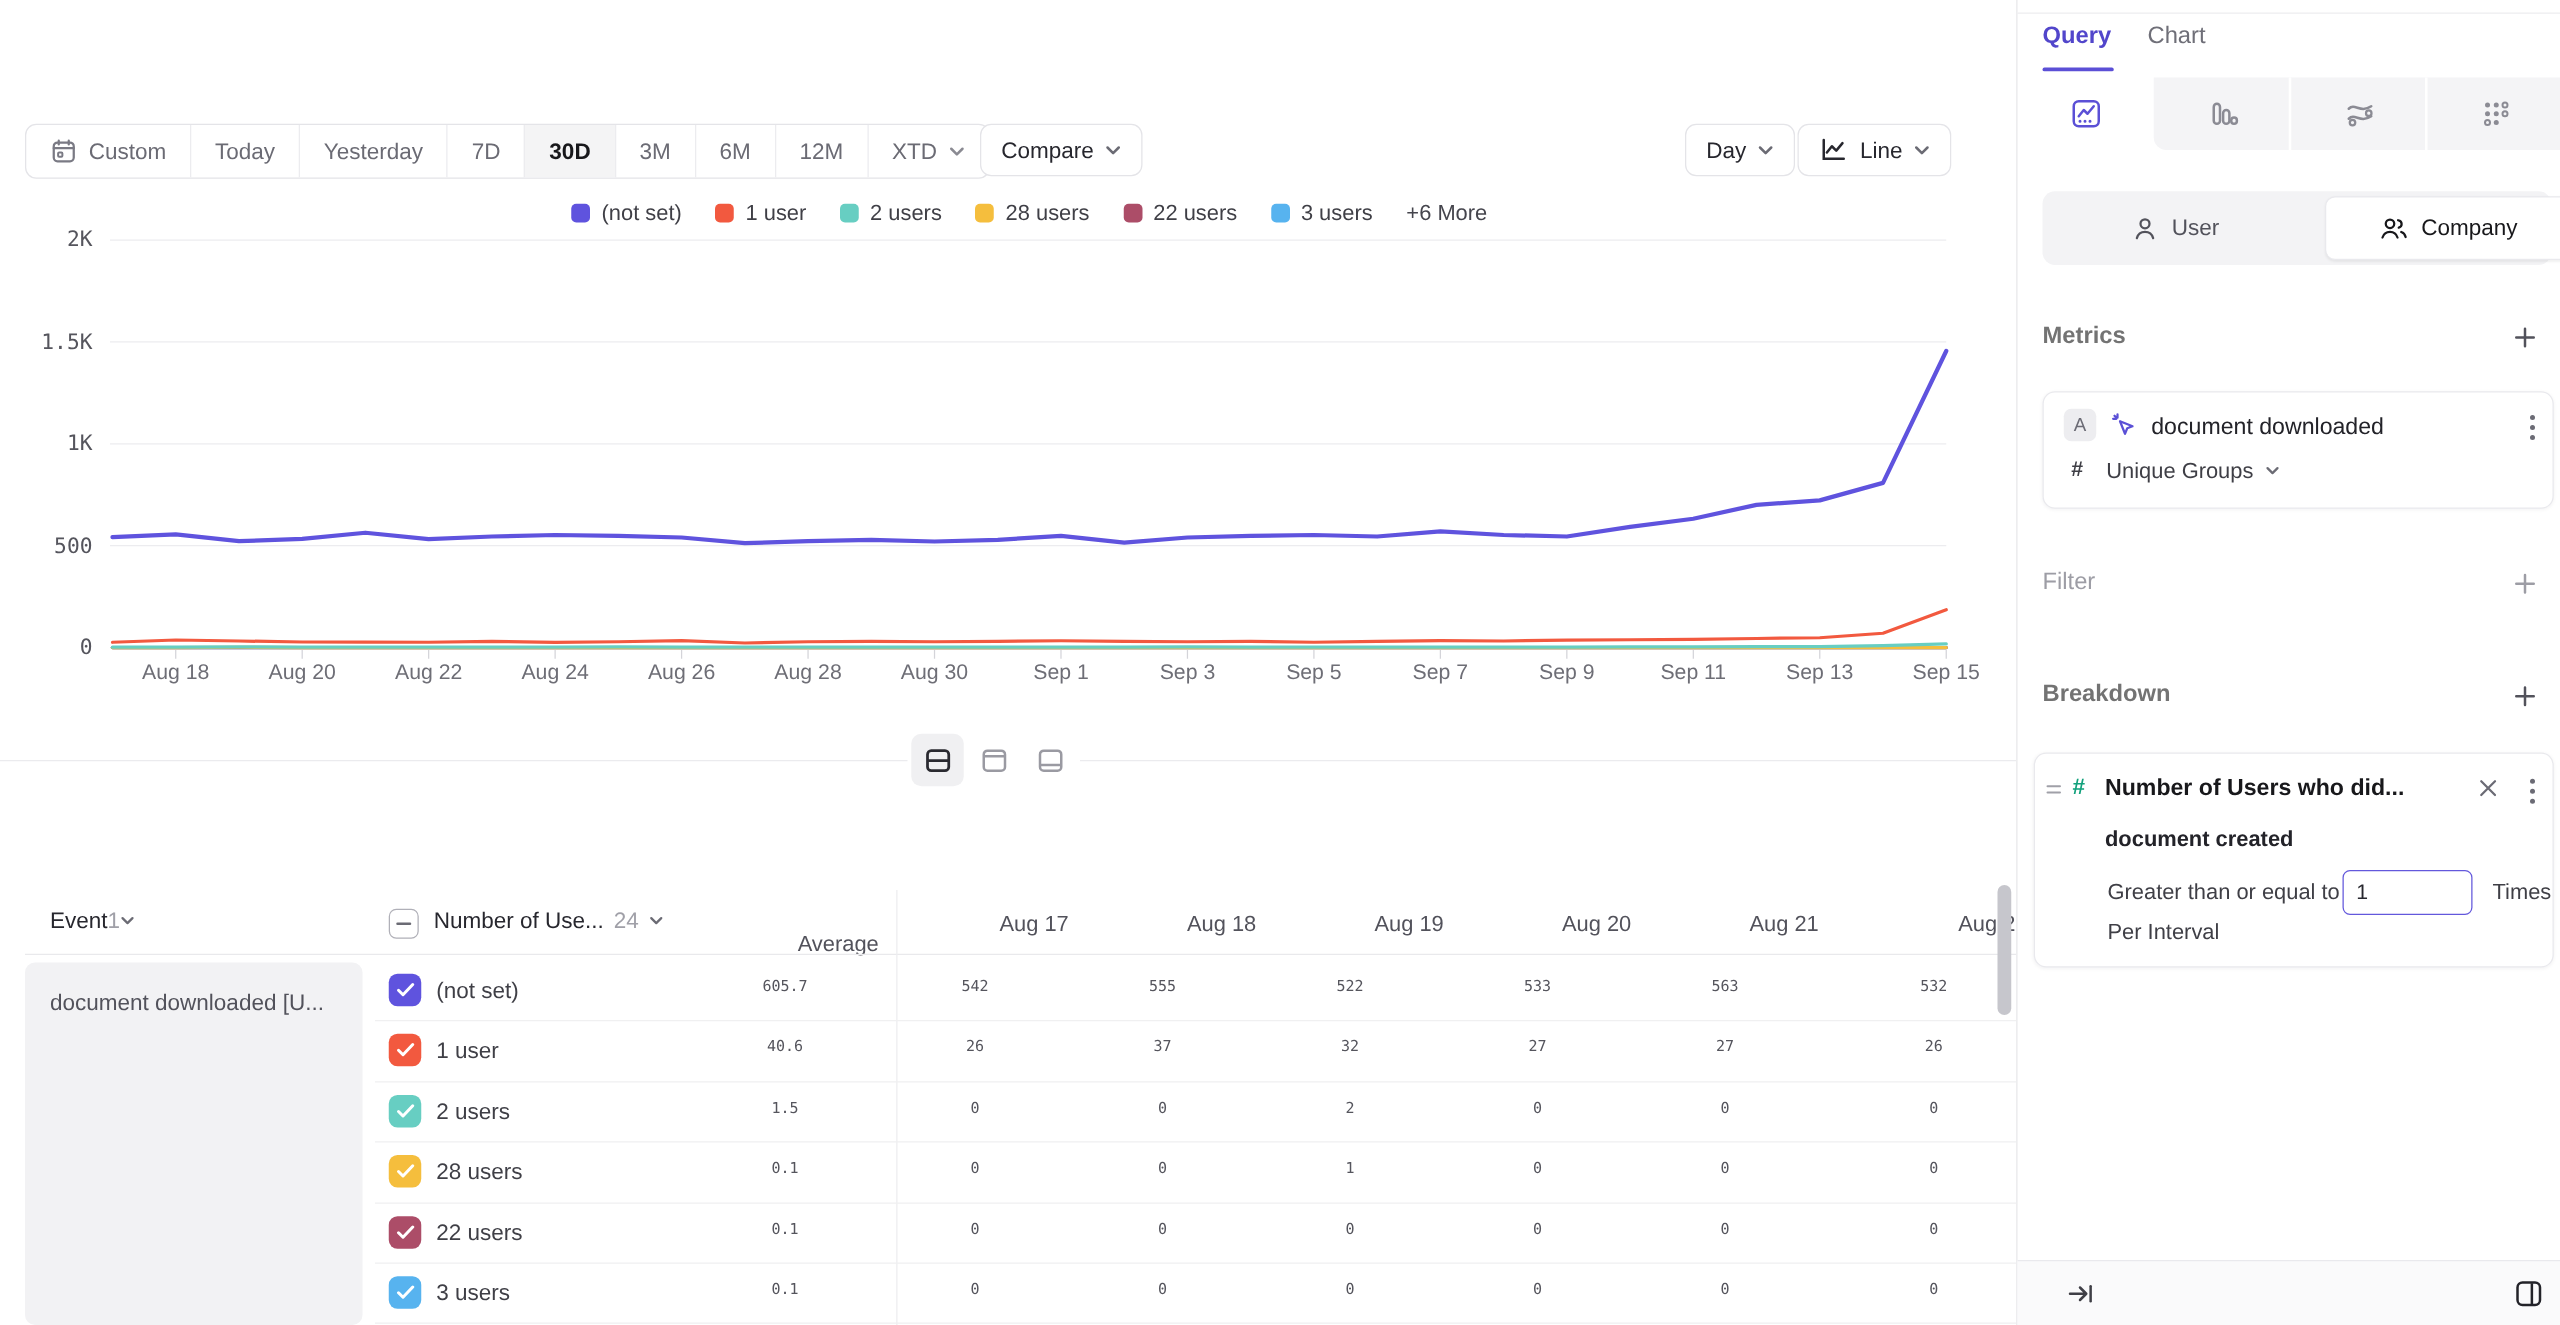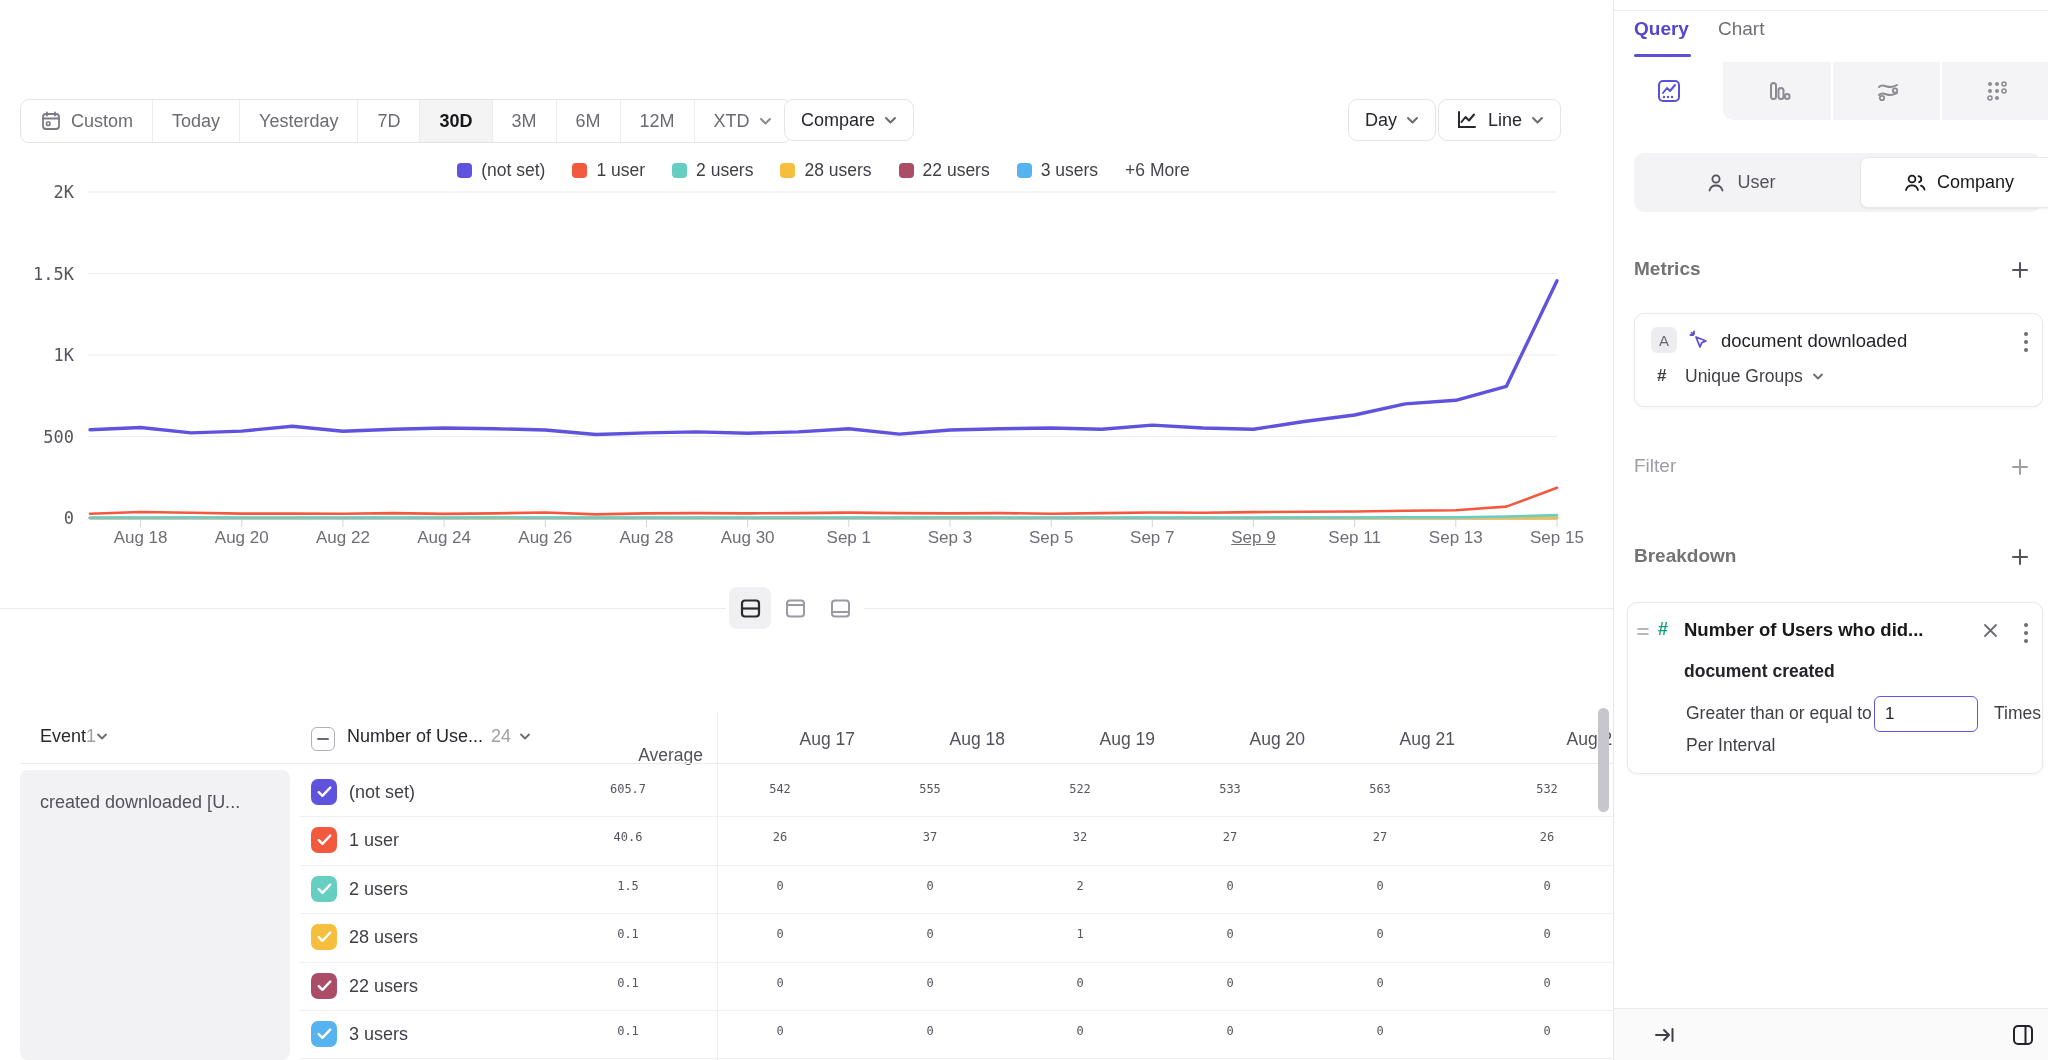--- a/index.html
+++ b/index.html
@@ -187,21 +187,21 @@
       <div class="xtick" style="left: 193.758px; top: 528px;">Aug 20</div>
       <div class="xtick" style="left: 294.93px; top: 528px;">Aug 22</div>
       <div class="xtick" style="left: 396.102px; top: 528px;">Aug 24</div>
       <div class="xtick" style="left: 497.274px; top: 528px;">Aug 26</div>
       <div class="xtick" style="left: 598.446px; top: 528px;">Aug 28</div>
       <div class="xtick" style="left: 699.618px; top: 528px;">Aug 30</div>
       <div class="xtick" style="left: 800.79px; top: 528px;">Sep 1</div>
       <div class="xtick" style="left: 901.962px; top: 528px;">Sep 3</div>
       <div class="xtick" style="left: 1003.13px; top: 528px;">Sep 5</div>
       <div class="xtick" style="left: 1104.31px; top: 528px;">Sep 7</div>
-      <div class="xtick" style="left: 1205.48px; top: 528px; text-decoration: underline;">Sep 9</div>
+      <div class="xtick" style="left: 1205.48px; top: 528px;">Sep 9</div>
       <div class="xtick" style="left: 1306.65px; top: 528px;">Sep 11</div>
       <div class="xtick" style="left: 1407.82px; top: 528px;">Sep 13</div>
       <div class="xtick" style="left: 1508.99px; top: 528px;">Sep 15</div>
     </div>
 
   <div class="abs" style="left:0;top:608px;width:1613px;height:1px;background:#ebebee"></div>
   <div class="abs layout-group" id="layout-group" style="left:726px;top:584px">
       <div class="layout-btn active">
         <svg width="23" height="23" viewBox="0 0 23 23">
           <rect x="3" y="3.5" width="17" height="16" rx="3" fill="none" stroke="#2a2a30" stroke-width="2.2"></rect>
@@ -249,21 +249,21 @@
       <div class="hdr-cell" style="left: 855px; top: 729px;">Aug 18</div>
       <div class="hdr-cell" style="left: 1005px; top: 729px;">Aug 19</div>
       <div class="hdr-cell" style="left: 1155px; top: 729px;">Aug 20</div>
       <div class="hdr-cell" style="left: 1305px; top: 729px;">Aug 21</div>
       <div class="hdr-cell" style="left: 1472px; top: 729px;">Aug 22</div>
     </div>
   <div class="abs" style="left:20px;top:763px;width:1593px;height:1px;background:#e9e9ec"></div>
   <div class="abs" style="left:717px;top:712px;width:1px;height:348px;background:#ededf0"></div>
 
   <div class="abs" style="left:20px;top:770px;width:270px;height:290px;background:#f2f2f4;border-radius:8px;cursor:pointer">
-    <div style="padding:22px 0 0 20px;font-size:18px;color:#52525b;white-space:nowrap;overflow:hidden">created downloaded [U...</div>
+    <div style="padding:22px 0 0 20px;font-size:18px;color:#52525b;white-space:nowrap;overflow:hidden">document downloaded [U...</div>
   </div>
 
   <div id="table-rows">
       <div>
         <div class="row-check" style="left: 311px; top: 779px; background: rgb(95, 83, 222);">
           <svg width="15" height="12" viewBox="0 0 15 12">
             <path d="M1.8 6.2l3.6 3.6L13.2 1.6" fill="none" stroke="#fff" stroke-width="2.4" stroke-linecap="round" stroke-linejoin="round"></path>
           </svg>
         </div>
         <div class="row-label" style="left: 349px; top: 782px;">(not set)</div>

